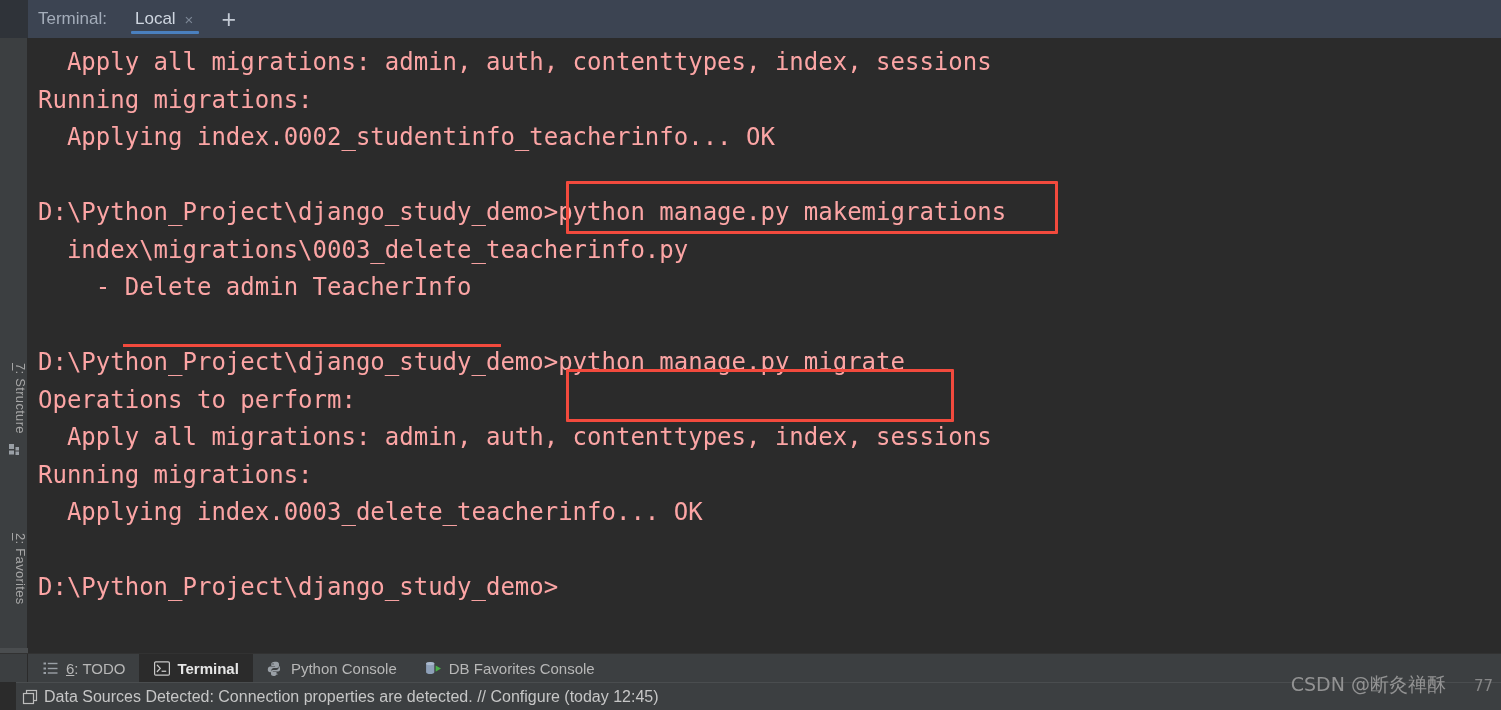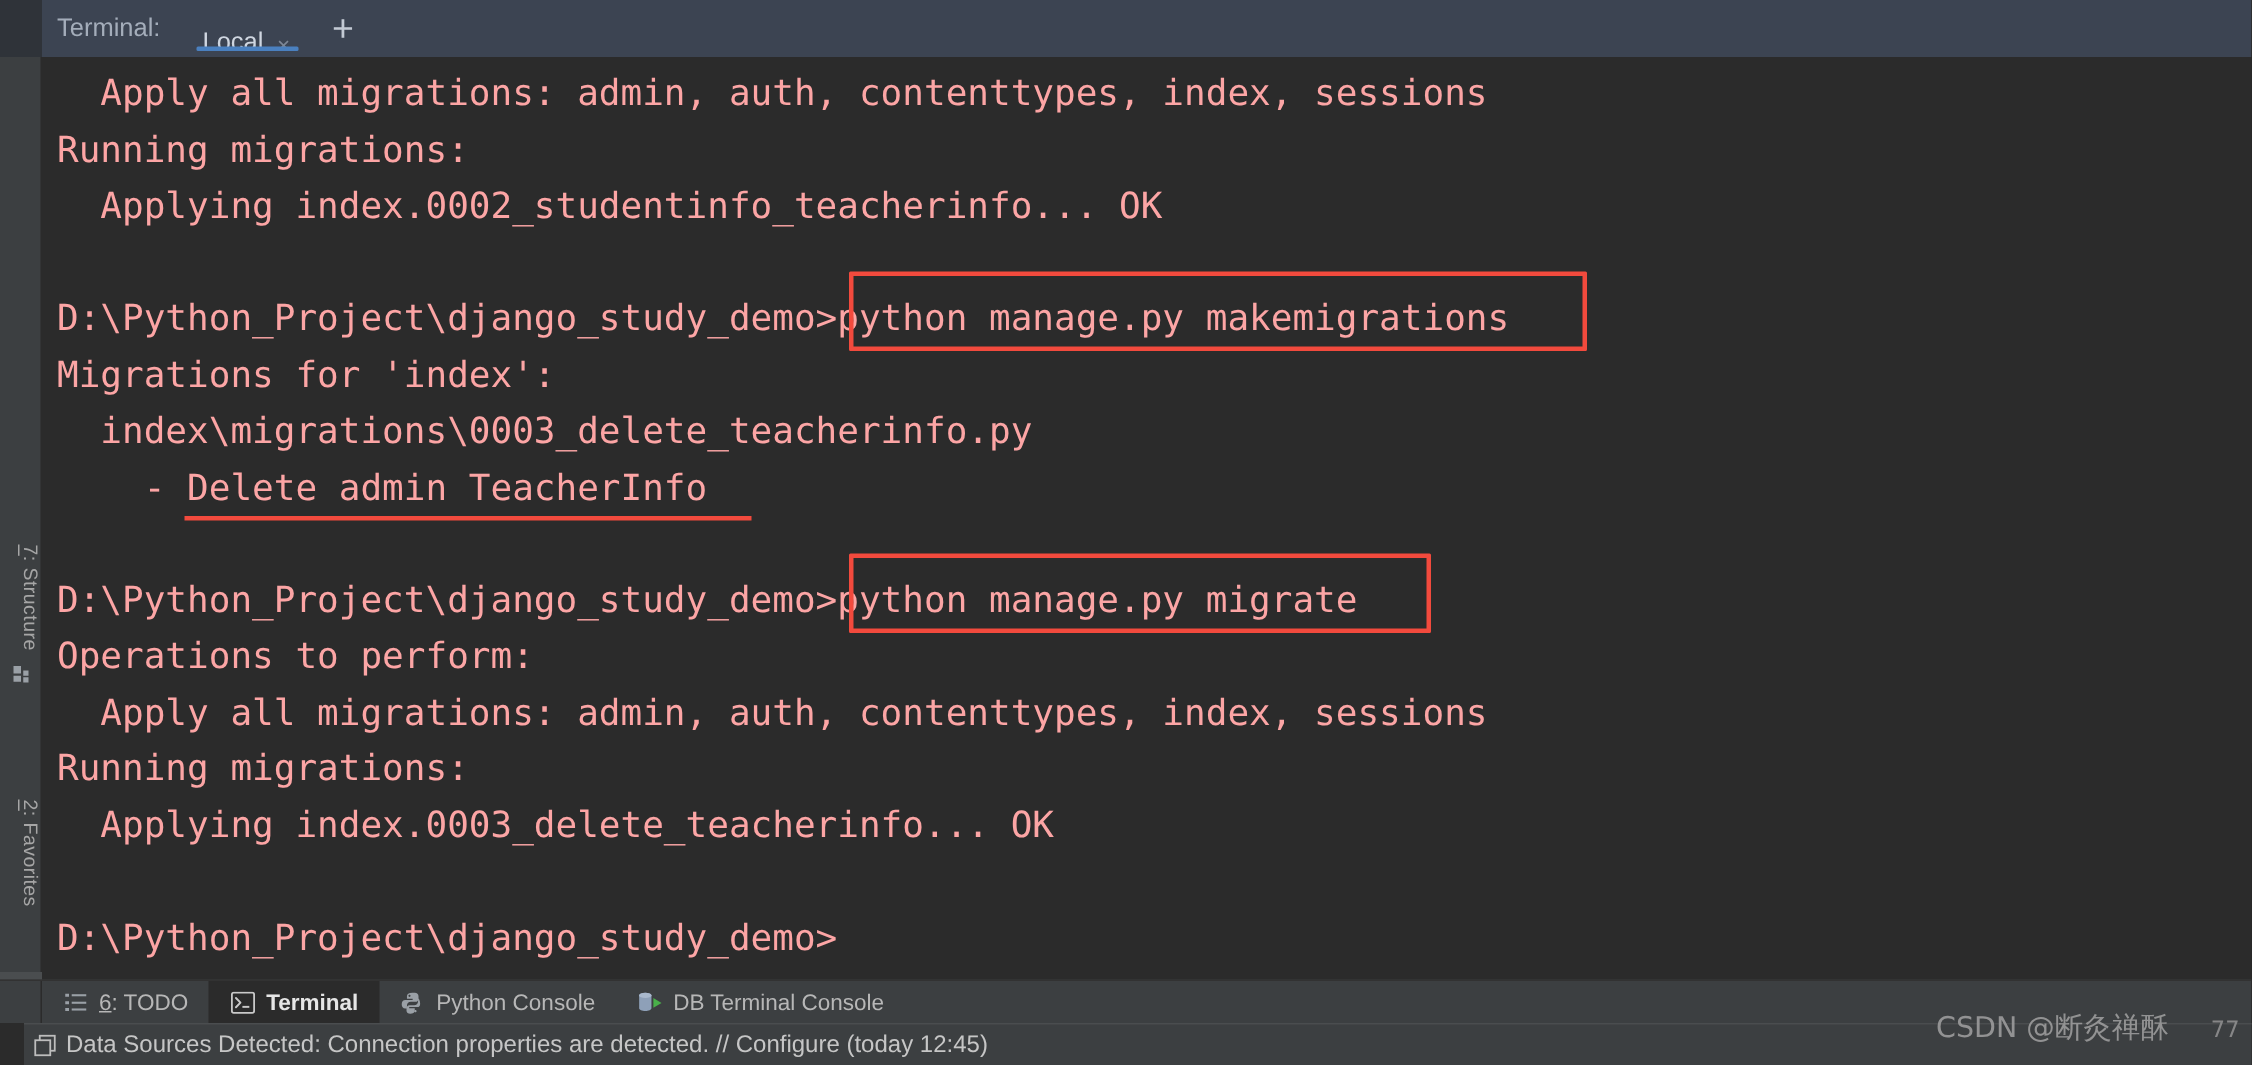--- a/index.html
+++ b/index.html
@@ -18,21 +18,21 @@
     display: flex; align-items: flex-start;
   }
   .tabbar-gutter {
     width: 28px; height: 38px; background: #2f3339; flex: 0 0 28px;
   }
   .tb-label {
     color: #a4adba; font-size: 17px; line-height: 38px;
     padding: 0 10px 0 10px; height: 38px; white-space: nowrap;
   }
   .tb-tab {
-    position: relative; height: 38px; display: flex; align-items: flex-end;
+    position: relative; height: 38px; display: flex; align-items: center;
     padding: 0 12px 0 18px; gap: 9px;
   }
   .tb-tab .tt-text { color: #cfd6e0; font-size: 17px; }
   .tb-tab .tt-close {
     color: #7d8796; font-size: 15px; line-height: 1; font-family: "Liberation Sans", sans-serif;
   }
   .tb-underline {
     position: absolute; left: 14px; right: 6px; bottom: 4px; height: 3px;
     background: #4a80bf; border-radius: 1px;
   }
@@ -160,21 +160,20 @@
     </div>
   </div>
 
   <div class="term">
     <div class="term-inner">
       <div class="tline">  Apply all migrations: admin, auth, contenttypes, index, sessions</div>
       <div class="tline">Running migrations:</div>
       <div class="tline">  Applying index.0002_studentinfo_teacherinfo... OK</div>
       <div class="tline"></div>
       <div class="tline">D:\Python_Project\django_study_demo&gt;python manage.py makemigrations</div>
-      <div class="tline">Migrations for 'index':</div>
       <div class="tline">  index\migrations\0003_delete_teacherinfo.py</div>
       <div class="tline">    - Delete admin TeacherInfo</div>
       <div class="tline"></div>
       <div class="tline">D:\Python_Project\django_study_demo&gt;python manage.py migrate</div>
       <div class="tline">Operations to perform:</div>
       <div class="tline">  Apply all migrations: admin, auth, contenttypes, index, sessions</div>
       <div class="tline">Running migrations:</div>
       <div class="tline">  Applying index.0003_delete_teacherinfo... OK</div>
       <div class="tline"></div>
       <div class="tline">D:\Python_Project\django_study_demo&gt;</div>
@@ -225,21 +224,21 @@
 
     <div class="tw">
       <span class="tw-ico">
         <svg width="17" height="15" viewBox="0 0 17 15" aria-hidden="true">
           <ellipse cx="5.2" cy="2.6" rx="4.1" ry="1.7" fill="#8ea0b8"></ellipse>
           <path d="M1.1 2.6 L1.1 11.2 C1.1 12.2 2.9 13 5.2 13 C7.4 13 9.3 12.2 9.3 11.2 L9.3 2.6 Z" fill="#8ea0b8"></path>
           <ellipse cx="5.2" cy="2.6" rx="4.1" ry="1.7" fill="#aab9cd"></ellipse>
           <polygon points="10.6,4.4 16,7.6 10.6,10.8" fill="#49b04a"></polygon>
         </svg>
       </span>
-      <span>DB Terminal Console</span>
+      <span>DB Favorites Console</span>
     </div>
   </div>
 
   <div class="statusbar">
     <span class="sb-ico">
       <svg width="16" height="16" viewBox="0 0 16 16" aria-hidden="true">
         <rect x="4.5" y="1.5" width="10" height="10" fill="none" stroke="#bdbdbd" stroke-width="1.2"></rect>
         <rect x="1.5" y="4.5" width="10" height="10" fill="#3c3f41" stroke="#bdbdbd" stroke-width="1.2"></rect>
       </svg>
     </span>

